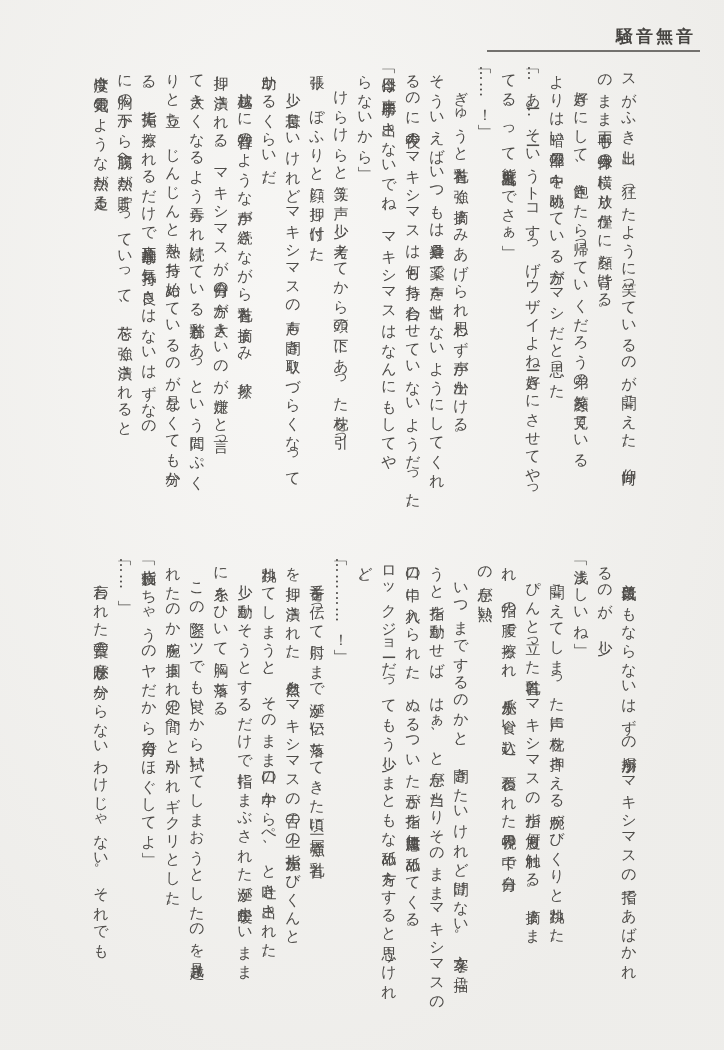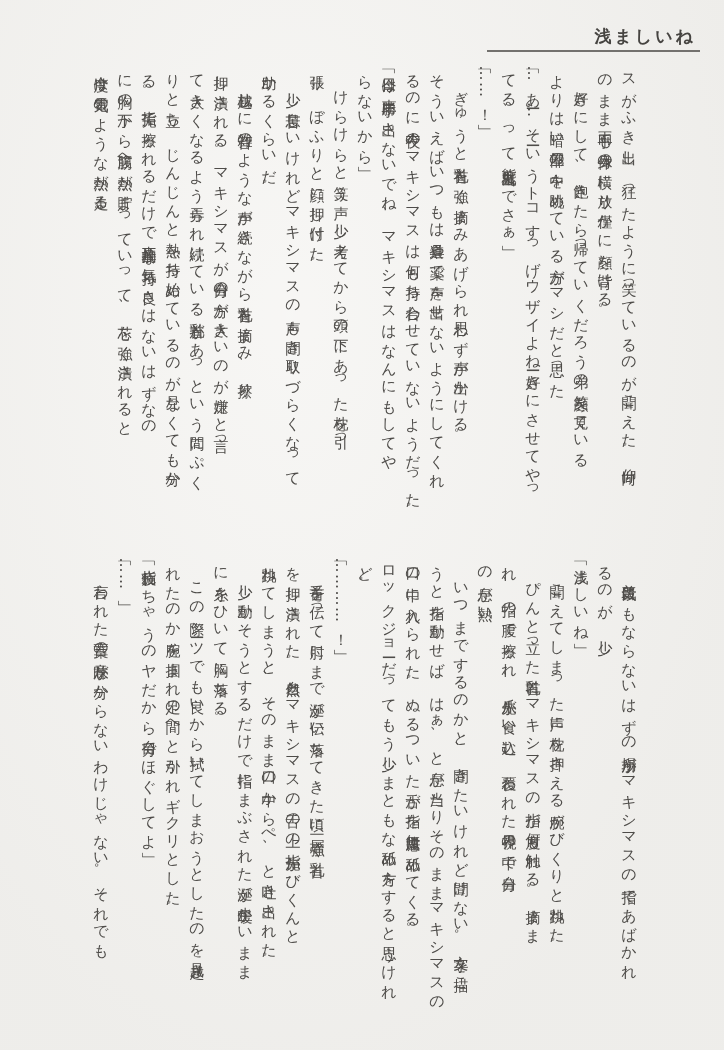--- a/index.html
+++ b/index.html
@@ -52,21 +52,21 @@
   .vline {
     margin: 0;
     padding: 0;
   }
 </style>
 </head>
 <body>
 
 <div class="page">
 
-  <div class="header-title">浅ましいね</div>
+  <div class="header-title">騒音無音</div>
 
   <div class="header-rule"></div>
 
   <div class="vblock vblock-top">
       <p class="vline">スがふき出し、狂ったように笑っているのが聞こえた。仰向け</p>
       <p class="vline">のまま両手も身体の横に放り僅かに顔を背ける。</p>
       <p class="vline">　好きにして、飽きたら帰っていくだろう弟の笑顔を見ている</p>
       <p class="vline">よりは暗い部屋の中を眺めている方がマシだと思った</p>
       <p class="vline">「…あー…そーいうトコすっげウザイよねー好きにさせてやっ</p>
       <p class="vline">てる、って態度丸出しでさぁ」</p>

